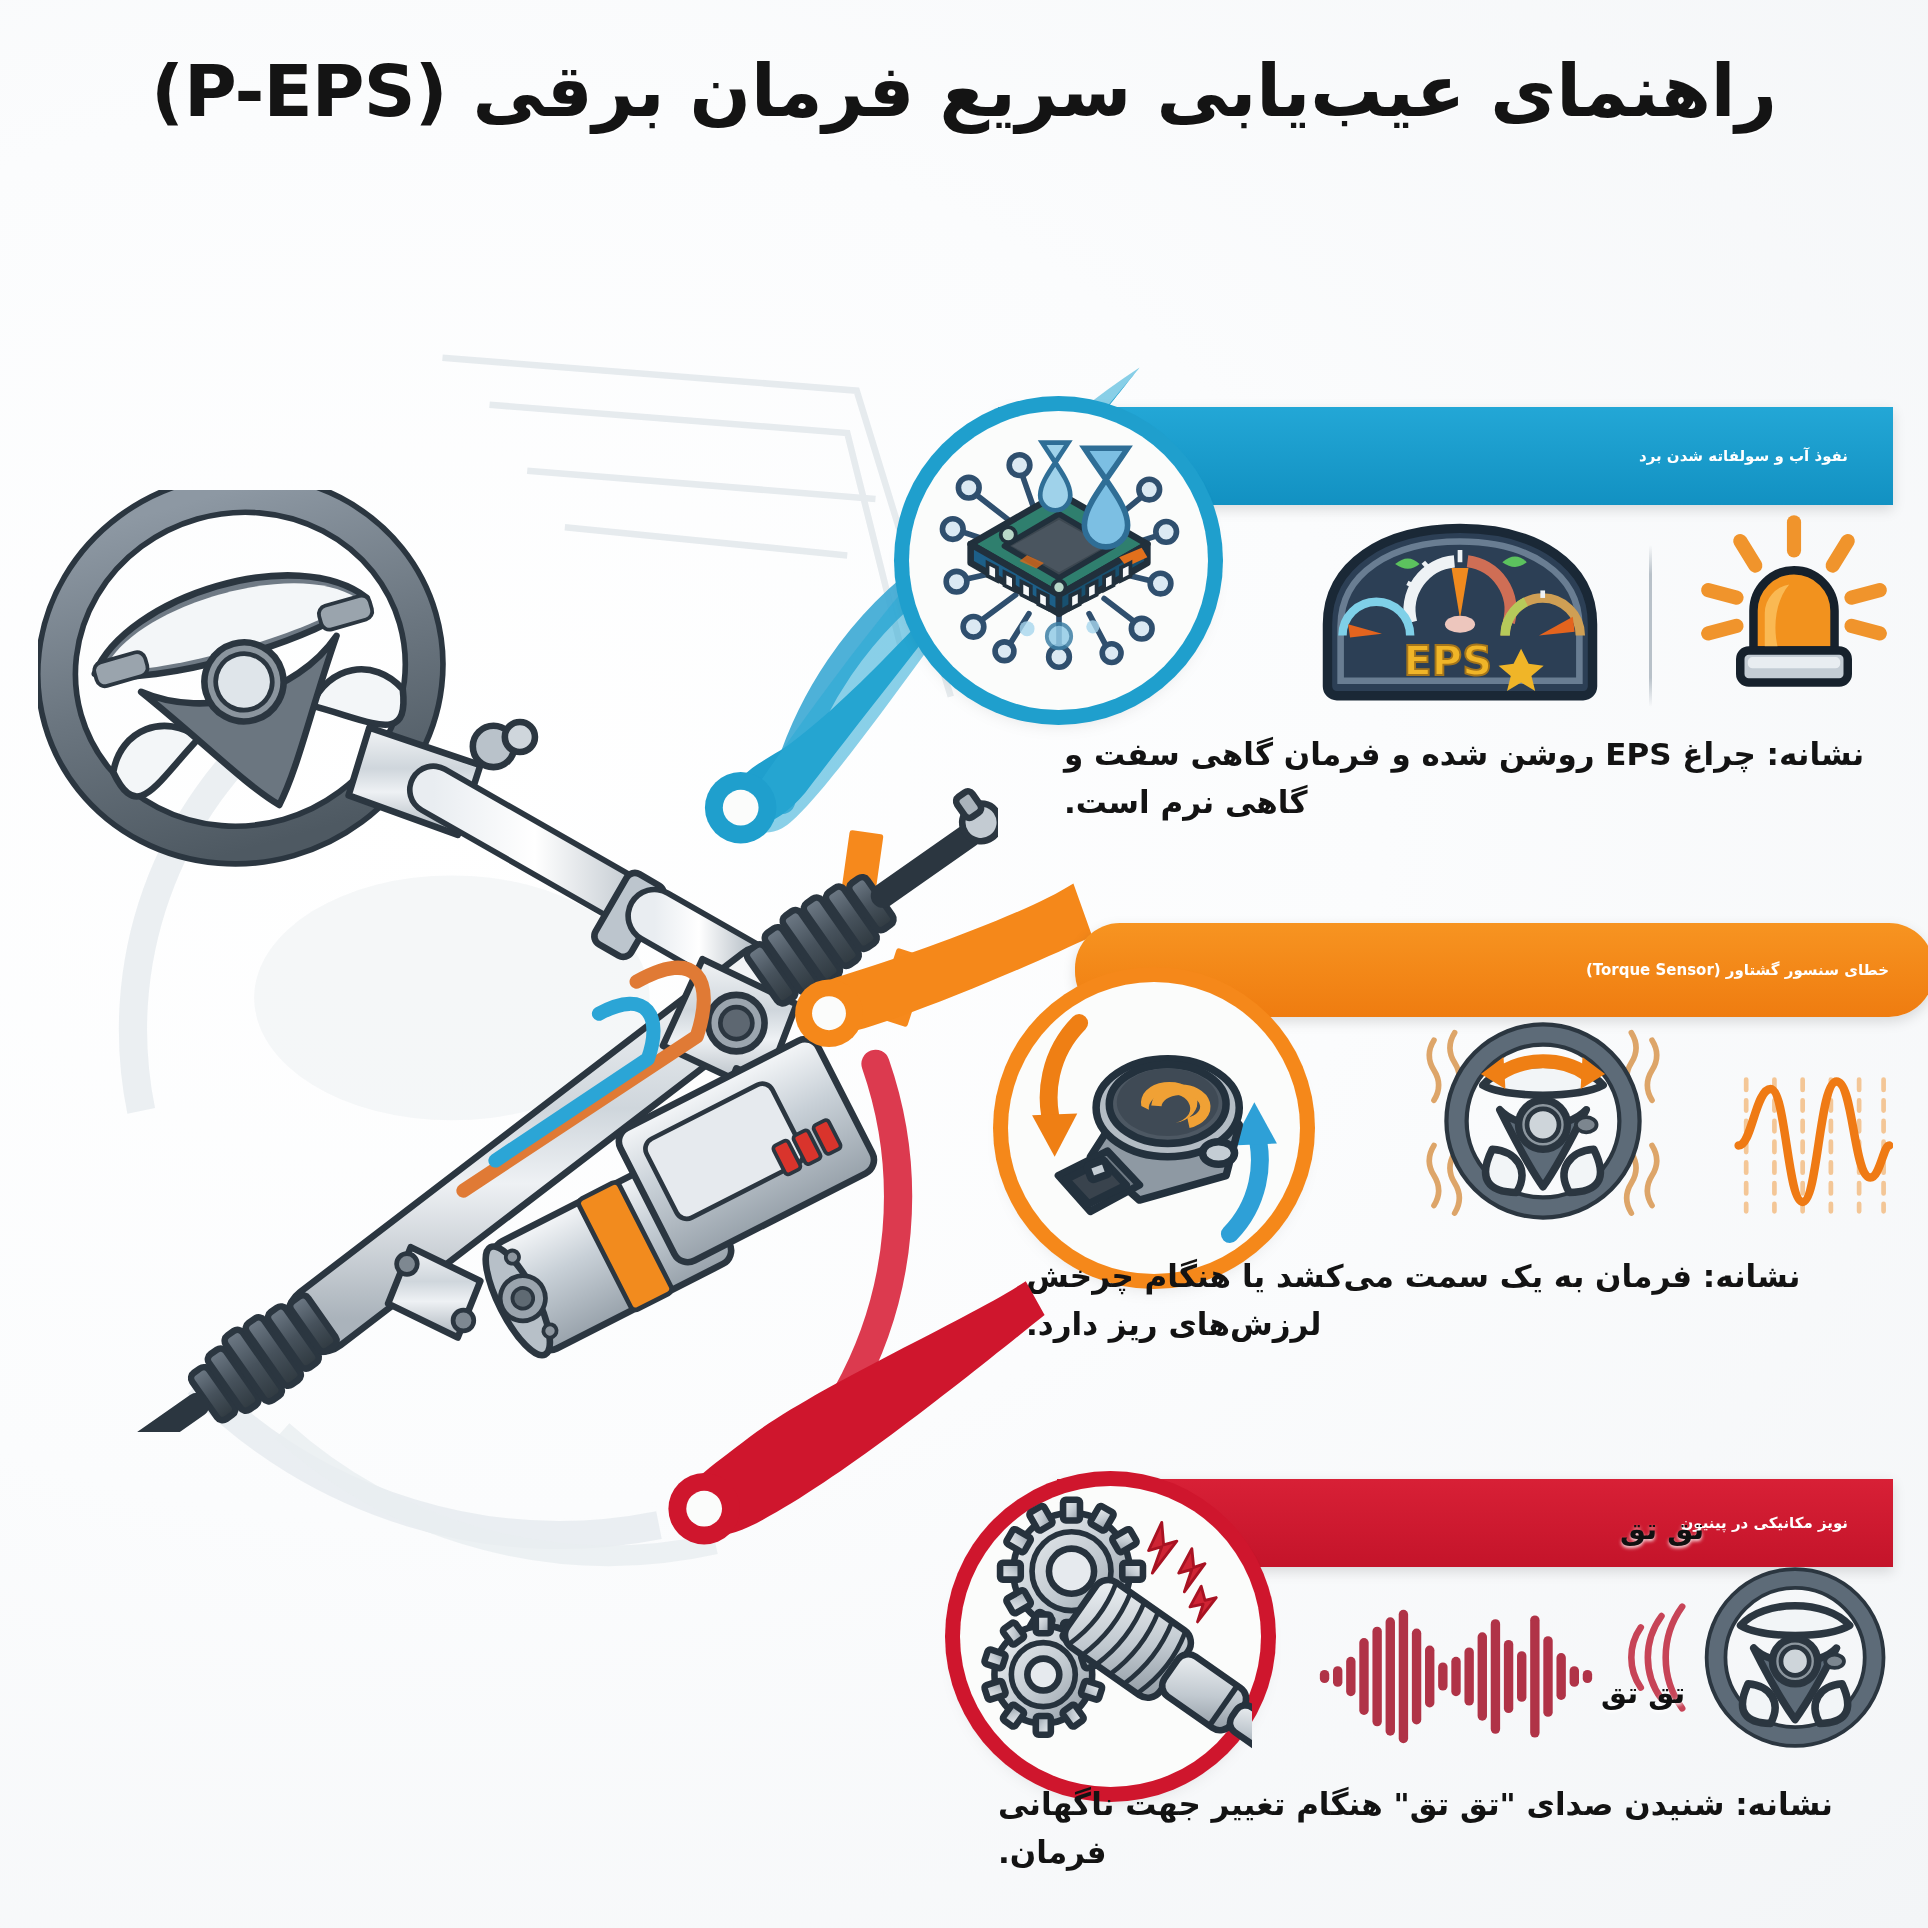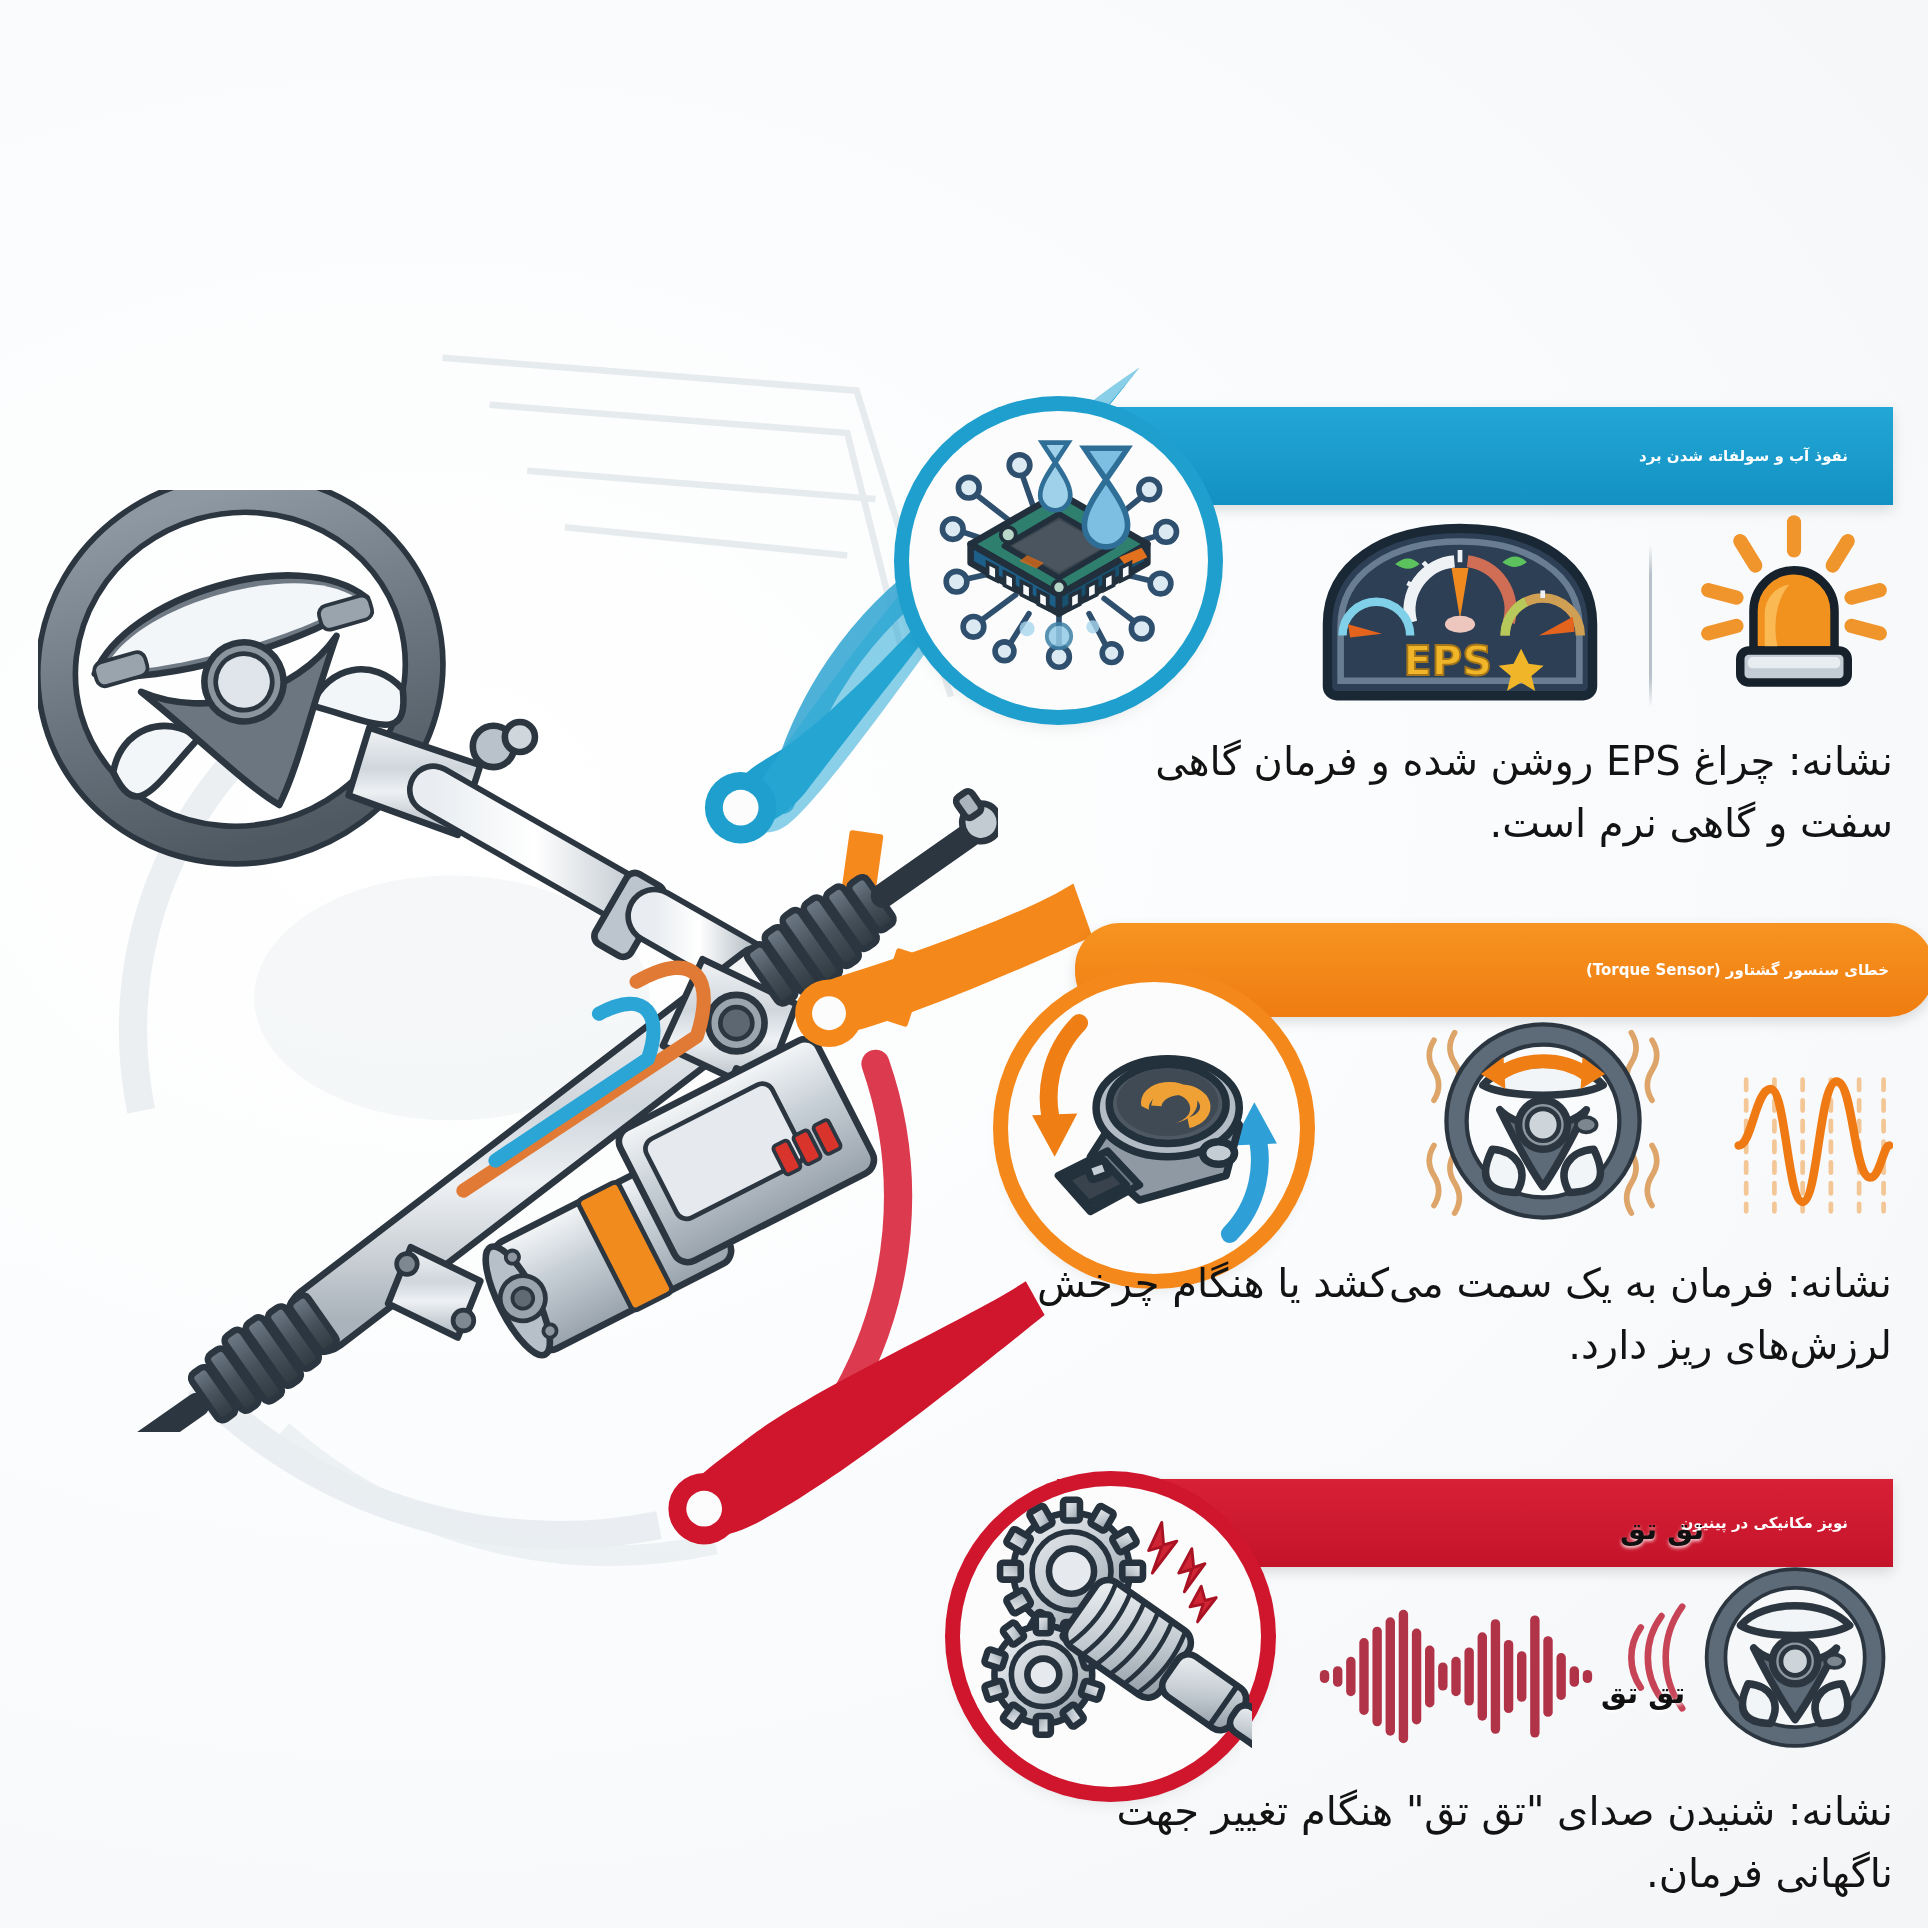--- a/index.html
+++ b/index.html
@@ -71,22 +71,22 @@
   
   .symrow { position: absolute; display: flex; align-items: flex-end; }
   .divider {
     width: 2.8px; border-radius: 1.9px;
     background: linear-gradient(180deg,rgba(150,160,170,0) 0%,#b8c1c9 18%,#b8c1c9 82%,rgba(150,160,170,0) 100%);
   }
 
   
   .desc {
     position: absolute;
-    direction: rtl; text-align: right;
-    font-size: 40px; font-weight: 400; color: #131313;
+    direction: rtl; text-align: left;
+    font-size: 31px; font-weight: 700; color: #131313;
     line-height: 1.55;
   }
 
   
   .knock {
     position: absolute;
     direction: rtl; font-size: 29px; font-weight: 700; color: #101010;
     text-shadow: 0 1.9px 3.8px rgba(255,255,255,.9);
     text-align: center;
   }
@@ -114,20 +114,21 @@
       <path d="M760 1640 A 520 520 0 0 1 300 1520"></path>
     </g>
 
     <path d="M830 850 A 420 420 0 0 1 1000 600" stroke="#3ba8d4" stroke-width="30" fill="none" stroke-linecap="round" opacity=".9"></path>
     <path d="M900 1480 A 430 430 0 0 0 930 1130" stroke="#d8253c" stroke-width="30" fill="none" stroke-linecap="round" opacity=".9"></path>
   </svg>
 
   <div class="dash" style="left:845px;top:832px;width:34px;height:68px;transform:rotate(8deg);"></div>
   <div class="dash" style="left:885px;top:951px;width:34px;height:73px;transform:rotate(18deg);"></div>
 
+  <div class="title">راهنمای عیب‌یابی سریع فرمان برقی (P-EPS)</div>
 
   <svg style="position:absolute;left:38px;top:490px;" width="960" height="942" viewBox="0 0 1020 1000">
     <defs>
       <linearGradient id="steel" x1="0" y1="0" x2="0" y2="1">
         <stop offset="0%" stop-color="#f2f4f6"></stop>
           <stop offset="38%" stop-color="#cfd6dc"></stop>
         <stop offset="60%" stop-color="#eef1f4"></stop>
           <stop offset="100%" stop-color="#aab3bb"></stop>
       </linearGradient>
       <linearGradient id="steel2" x1="0" y1="0" x2="1" y2="0">

